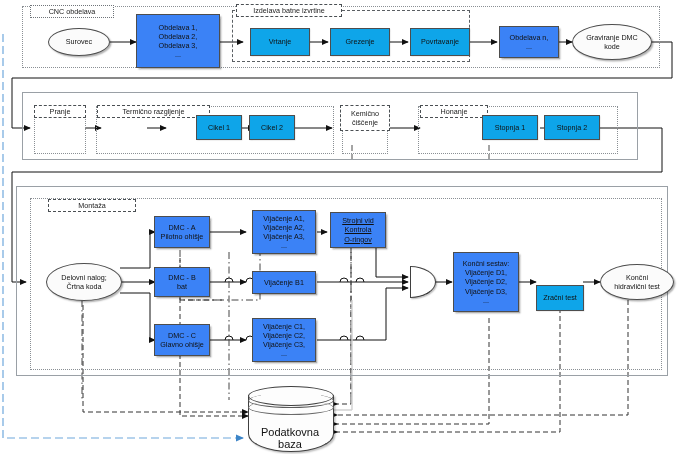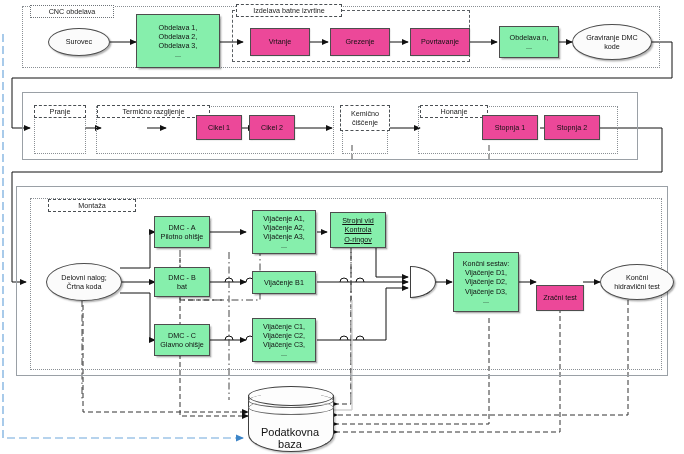--- a/index.html
+++ b/index.html
@@ -14,23 +14,23 @@
   .grp-dash{border:1px dashed #5a5f63;}
   .grp-label{position:absolute;box-sizing:border-box;display:flex;align-items:center;
              justify-content:center;font-size:7.2px;color:#1a1a1a;background:#fff;
              white-space:nowrap;padding:1px 4px;}
   .lbl-dot{border:1px dotted #6f7479;}
   .lbl-dash{border:1px dashed #4a4f53;}
 
   
   .node{position:absolute;box-sizing:border-box;display:flex;align-items:center;
         justify-content:center;text-align:center;font-size:7.2px;line-height:1.28;
-        color:#111;background:#86efac;border:1px solid #4d4d4d;
+        color:#111;background:#3b82f6;border:1px solid #4d4d4d;
         box-shadow:1.5px 1.5px 1.6px rgba(0,0,0,.30);padding:1px;}
-  .node.plain{background:#ec4899;box-shadow:1.2px 1.2px 1.4px rgba(0,0,0,.25);}
+  .node.plain{background:#0ea5e9;box-shadow:1.2px 1.2px 1.4px rgba(0,0,0,.25);}
   .node.term{border-radius:50%/50%;background:#fbfbfb;}
   .node span{display:block;}
 
   
   .db{position:absolute;box-sizing:border-box;}
   .db .body{position:absolute;left:0;top:9px;width:100%;height:56px;
             background:#fdfdfd;border:1px solid #3f3f3f;border-top:none;
             border-radius:0 0 50% 50%/0 0 18px 18px;
             box-shadow:1.5px 1.5px 1.8px rgba(0,0,0,.25);}
   .db .top{position:absolute;left:0;top:0;width:100%;height:18px;

